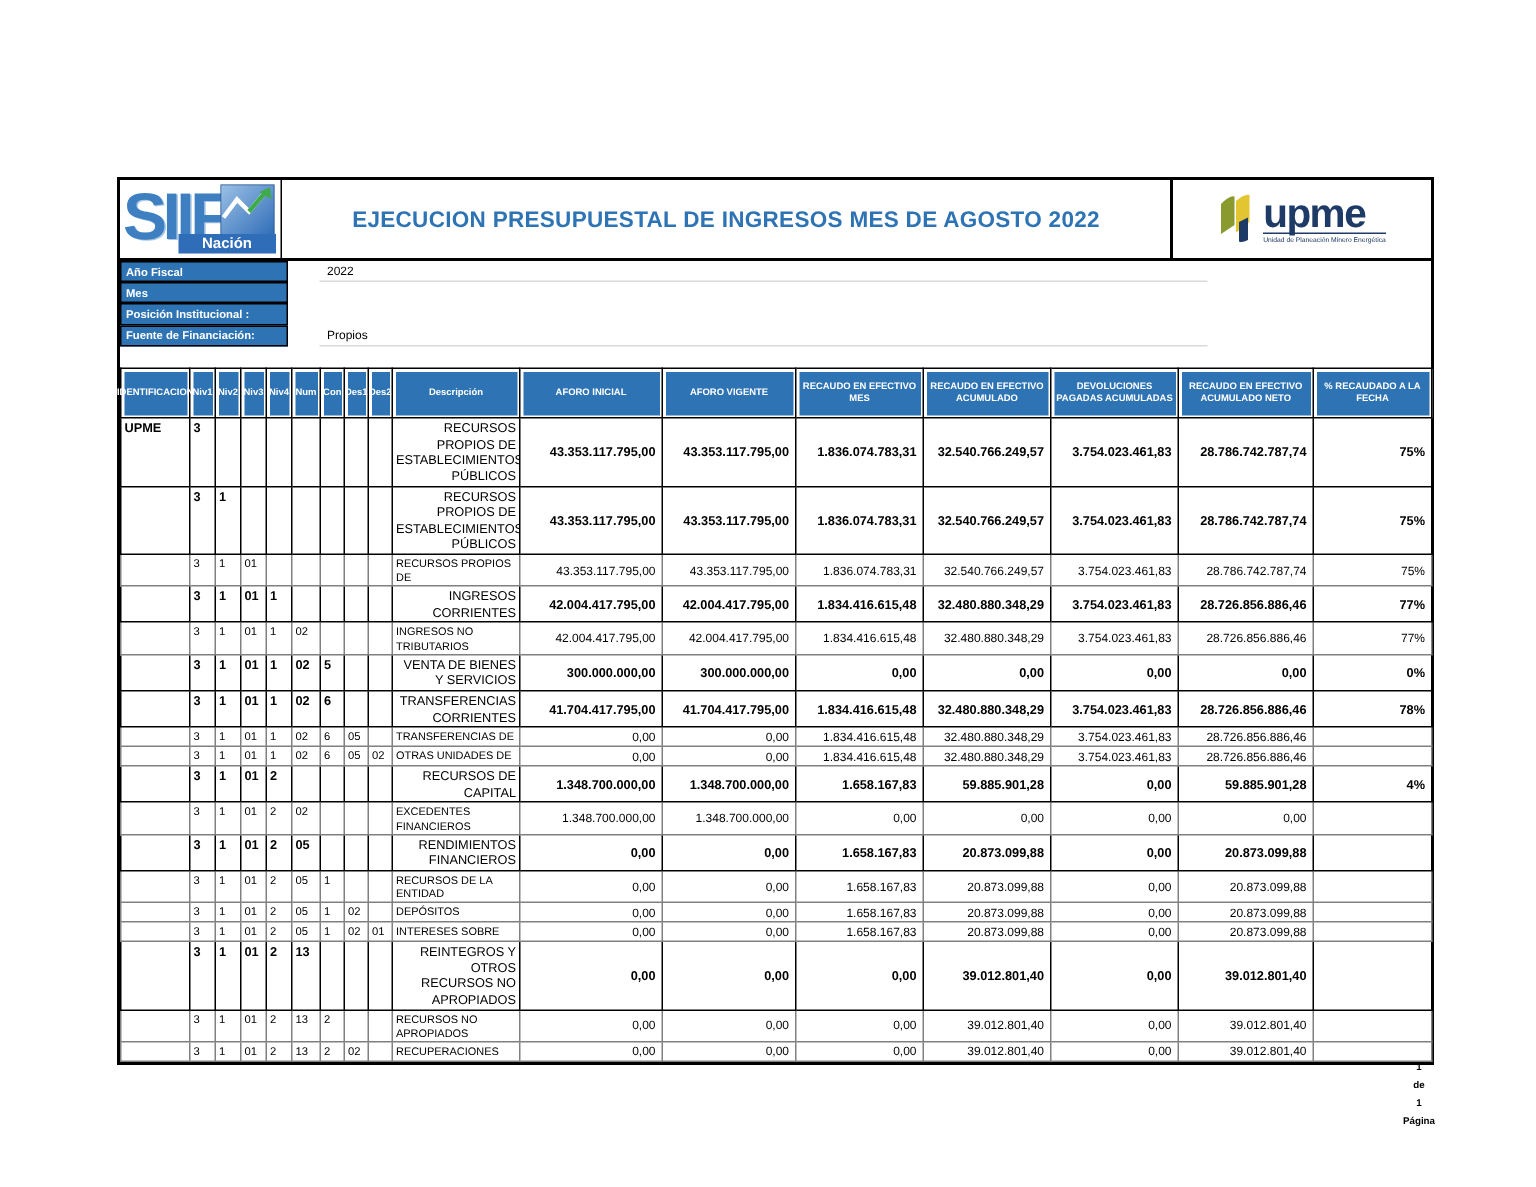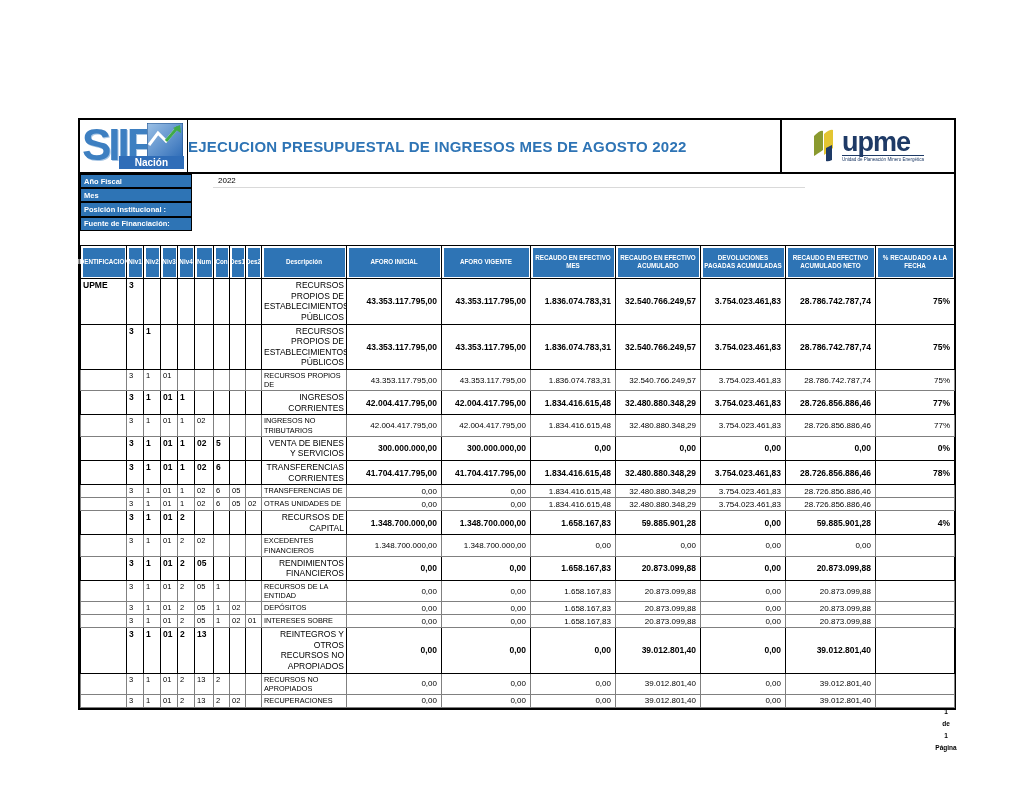--- a/index.html
+++ b/index.html
@@ -9,21 +9,21 @@
 
   
   .band { display:flex; height:54px; border-bottom:2px solid #000; }
   .logo-cell { width:108px; border-right:1px solid #000; position:relative; overflow:hidden; background:#fff; }
   .siif-text { position:absolute; left:2px; top:0px; font-size:44px; font-weight:bold; letter-spacing:-3px;
                color:#3d7fc1; font-family:"Liberation Sans", sans-serif; line-height:50px;
                text-shadow:1px 1px 0 #a8c6e4; }
   .siif-icon { position:absolute; right:4px; top:3px; }
   .siif-nacion { position:absolute; right:3px; bottom:3px; background:#2f6db8; color:#fff;
                  font-size:10px; font-weight:bold; padding:0 16px; line-height:13px; }
-  .title-cell { flex:1; display:flex; align-items:center; border-right:2px solid #000; }
+  .title-cell { flex:1; display:flex; align-items:center; justify-content:center; border-right:2px solid #000; }
   .title-text { color:#2e74b5; font-weight:bold; font-size:15px; letter-spacing:0.2px; }
   .upme-cell { width:172px; display:flex; align-items:center; justify-content:center; gap:4px; }
   .upme-word { color:#1e3a66; font-weight:bold; font-size:27px; line-height:24px; letter-spacing:-1px; }
   .upme-tag { color:#1e3a66; font-size:4.5px; border-top:0.5px solid #1e3a66; padding-top:1px; margin-top:1px; white-space:nowrap; }
 
   
   .meta { height:71px; }
   .meta-row { display:flex; height:14.2px;gap:21px; }
   .meta-label { width:112px; background:#2e74b5; color:#fff; border:1px solid #000;
                 font-size:7.5px; font-weight:bold; display:flex; align-items:center; padding:0 3px; }
@@ -91,20 +91,21 @@
         <div class="meta-value">2022</div>
       </div>
       <div class="meta-row">
         <div class="meta-label">Mes</div>
       </div>
       <div class="meta-row">
         <div class="meta-label">Posición Institucional :</div>
       </div>
       <div class="meta-row">
         <div class="meta-label">Fuente de Financiación:</div>
+        <div class="meta-value">Propios</div>
       </div>
     </div>
 
   <table id="report-table">
     <colgroup>
       <col style="width:46px">
         <col style="width:17px">
         <col style="width:17px">
         <col style="width:17px">
       <col style="width:17px">

